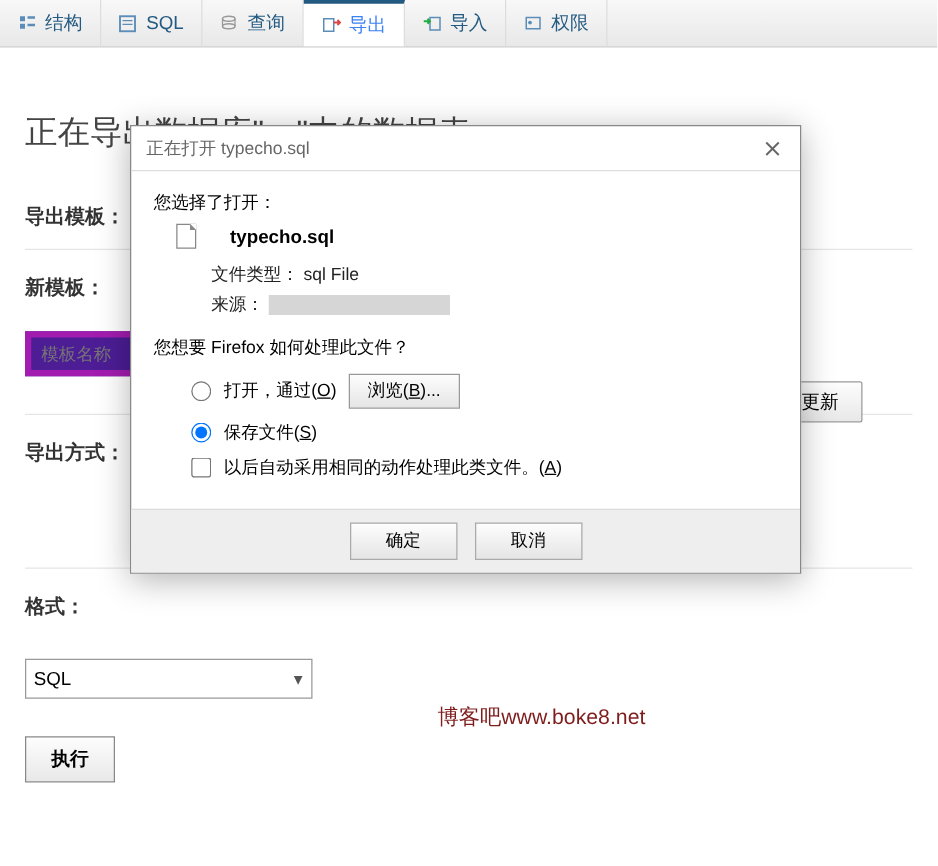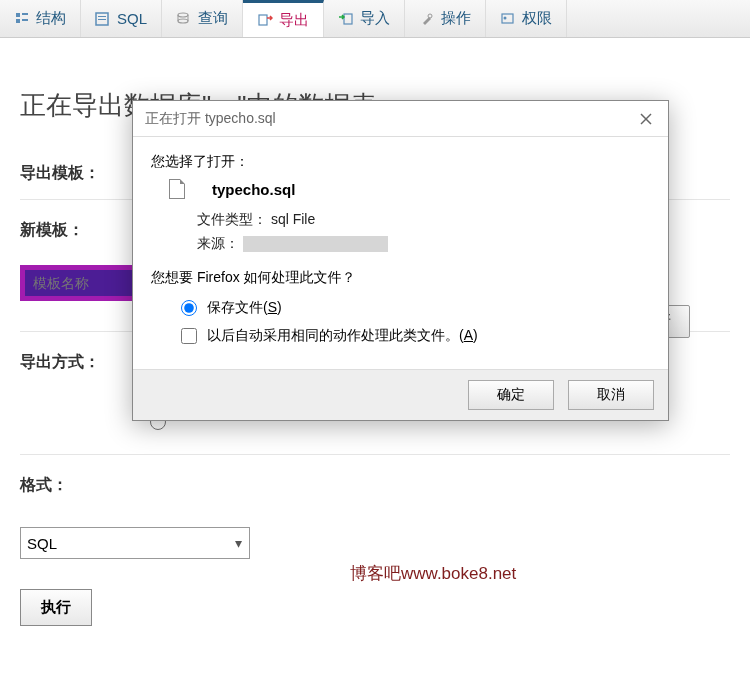--- a/index.html
+++ b/index.html
@@ -1,56 +1,56 @@
 <!DOCTYPE html>
 <html><head>
   <meta charset="utf-8">
   <style>
     * { margin: 0; padding: 0; box-sizing: border-box; }
     body { font-family: "Microsoft YaHei", Arial, sans-serif; font-size: 14px; background: #fff; width: 750px; height: 693px; overflow: hidden; position: relative; }
     
     
     .tabbar { display: flex; background: linear-gradient(#f8f8f8, #e8e8e8); border-bottom: 1px solid #ccc; height: 38px; }
     .tab { display: flex; align-items: center; padding: 0 14px; gap: 6px; color: #235a81; cursor: pointer; border-right: 1px solid #ddd; font-size: 15px; text-align: right; }
-    .tab.active { background: #fff; border-top: 3px solid #235a81; color: #be185d; }
+    .tab.active { background: #fff; border-top: 3px solid #235a81; color: #3b82f6; }
     .tab-icon { width: 16px; height: 16px; display: inline-flex; align-items: center; justify-content: center; }
     
     
     .page { padding: 20px; }
     .page-title { font-size: 26px; color: #444; margin: 30px 0 40px 0; font-weight: normal; }
     .section-label { font-size: 16px; font-weight: bold; color: #333; margin: 20px 0 15px 0; }
     .radio-row { display: flex; align-items: center; gap: 8px; margin: 10px 0 10px 130px; }
     .radio-row input[type="radio"] { width: 16px; height: 16px; }
     .template-input { border: 5px solid #a21caf; padding: 5px 8px; font-size: 14px; color: #888; background: #4c1d95; width: 124px; }
     .btn-generic { border: 1px solid #999; background: linear-gradient(#fdfdfd, #e8e8e8); padding: 6px 18px; font-size: 15px; cursor: pointer; border-radius: 2px; }
     .dropdown { border: 1px solid #999; padding: 4px 6px; font-size: 15px; width: 230px; height: 32px; background: #fff; appearance: none; position: relative; }
     .dropdown-wrap { position: relative; display: inline-block; }
     .dropdown-wrap::after { content: "▾"; position: absolute; right: 8px; top: 50%; transform: translateY(-50%); pointer-events: none; color: #555; }
     .exec-btn { border: 1px solid #888; background: linear-gradient(#fdfdfd, #e8e8e8); padding: 8px 20px; font-size: 15px; font-weight: bold; border-radius: 0; margin-top: 30px; }
     .watermark { color: #7f1d1d; font-size: 17px; position: absolute; left: 350px; top: 562px; }
     .update-btn { position: absolute; right: 60px; top: 305px; }
     .template-row { display: flex; align-items: center; gap: 10px; margin-top: 5px; }
     hr.sep { border: none; border-top: 1px solid #e5e5e5; margin: 12px 0 10px 0; }
     
     
-    .dialog { position: absolute; left: 132px; top: 100px; width: 537px; background: #fff; border: 1px solid #888; box-shadow: 0 5px 25px rgba(0,0,0,0.3); }
+    .dialog { position: absolute; left: 104px; top: 100px; width: 537px; background: #fff; border: 1px solid #888; box-shadow: 0 5px 25px rgba(0,0,0,0.3); }
     .dialog-title { height: 36px; display: flex; align-items: center; padding: 0 12px; color: #666; font-size: 14px; border-bottom: 1px solid #ddd; }
     .dialog-close { margin-left: auto; width: 20px; height: 20px; display: flex; align-items: center; justify-content: center; cursor: pointer; color: #666; }
     .dialog-body { padding: 16px 18px 14px 18px; }
     .file-row { display: flex; align-items: center; gap: 27px; margin: 8px 0 12px 18px; }
     .file-icon { width: 16px; height: 20px; border: 1px solid #888; background: #fff; position: relative; }
     .file-icon::before { content: ""; position: absolute; top: -1px; right: -1px; border-top: 5px solid #fff; border-left: 5px solid #888; }
     .file-name { font-weight: bold; font-size: 15px; }
     .meta-row { margin-left: 46px; font-size: 14px; color: #222; margin-bottom: 6px; }
     .meta-row .redacted { display: inline-block; background: #d6d6d6; width: 145px; height: 16px; vertical-align: middle; }
     .prompt { margin: 16px 0 12px 0; font-size: 14px; }
     .opt-row { display: flex; align-items: center; gap: 10px; margin: 10px 0 10px 30px; font-size: 14px; }
     .opt-row input[type="radio"], .opt-row input[type="checkbox"] { width: 16px; height: 16px; }
     .browse-btn { border: 1px solid #999; background: linear-gradient(#fdfdfd, #e5e5e5); padding: 4px 14px; font-size: 14px; cursor: pointer; }
-    .dialog-footer { background: #eee; padding: 10px 14px; display: flex; justify-content: flex-end; gap: 14px; border-top: 1px solid #ddd; }
+    .dialog-footer { background: #eee; padding: 10px 14px; display: flex; justify-content: center; gap: 14px; border-top: 1px solid #ddd; }
     .dlg-btn { border: 1px solid #aaa; background: linear-gradient(#fdfdfd, #e5e5e5); padding: 5px 28px; font-size: 14px; cursor: pointer; }
     .underline { text-decoration: underline; }
   </style>
 </head>
 <body>
 
 <div class="tabbar">
   <div class="tab">
     <span class="tab-icon">
         <svg width="16" height="16">
@@ -93,29 +93,20 @@
     <span>导出</span>
   </div>
   <div class="tab">
     <span class="tab-icon">
         <svg width="16" height="16">
           <rect x="6" y="3" width="8" height="10" fill="none" stroke="#5b8db8" stroke-width="1.2"></rect>
           <path d="M1 6 L6 6 M4 4 L6 6 L4 8" fill="none" stroke="#2a4" stroke-width="1.5"></path>
         </svg>
       </span>
     <span>导入</span>
-  </div>
-  <div class="tab">
-    <span class="tab-icon">
-        <svg width="16" height="16">
-          <path d="M4 12 L10 6 L12 8 L6 14 Z" fill="#999"></path>
-          <circle cx="11" cy="5" r="2" fill="none" stroke="#999"></circle>
-        </svg>
-      </span>
-    <span>操作</span>
   </div>
   <div class="tab">
     <span class="tab-icon">
         <svg width="16" height="16">
           <rect x="2" y="3" width="11" height="9" fill="none" stroke="#5b8db8" stroke-width="1.2"></rect>
           <circle cx="5" cy="7" r="1.5" fill="#5b8db8"></circle>
         </svg>
       </span>
     <span>权限</span>
   </div>
@@ -175,20 +166,25 @@
     </div>
     <div class="meta-row">
       <span>文件类型：</span>&nbsp;<span>sql File</span>
     </div>
     <div class="meta-row">
       <span>来源：</span>&nbsp;<span class="redacted"></span>
     </div>
     <div class="prompt">您想要 Firefox 如何处理此文件？</div>
 
     <div class="opt-row">
+      <input type="radio" name="act" style="">
+      <span><span>打开，通过(</span><span class="underline">O</span><span>)</span></span>
+      <button class="browse-btn"><span>浏览(</span><span class="underline">B</span><span>)...</span></button>
+    </div>
+    <div class="opt-row">
       <input type="radio" name="act" checked="" style="">
       <span><span>保存文件(</span><span class="underline">S</span><span>)</span></span>
     </div>
     <div class="opt-row">
       <input type="checkbox" style="">
       <span><span>以后自动采用相同的动作处理此类文件。(</span><span class="underline">A</span><span>)</span></span>
     </div>
   </div>
   <div class="dialog-footer">
     <button class="dlg-btn">确定</button>

